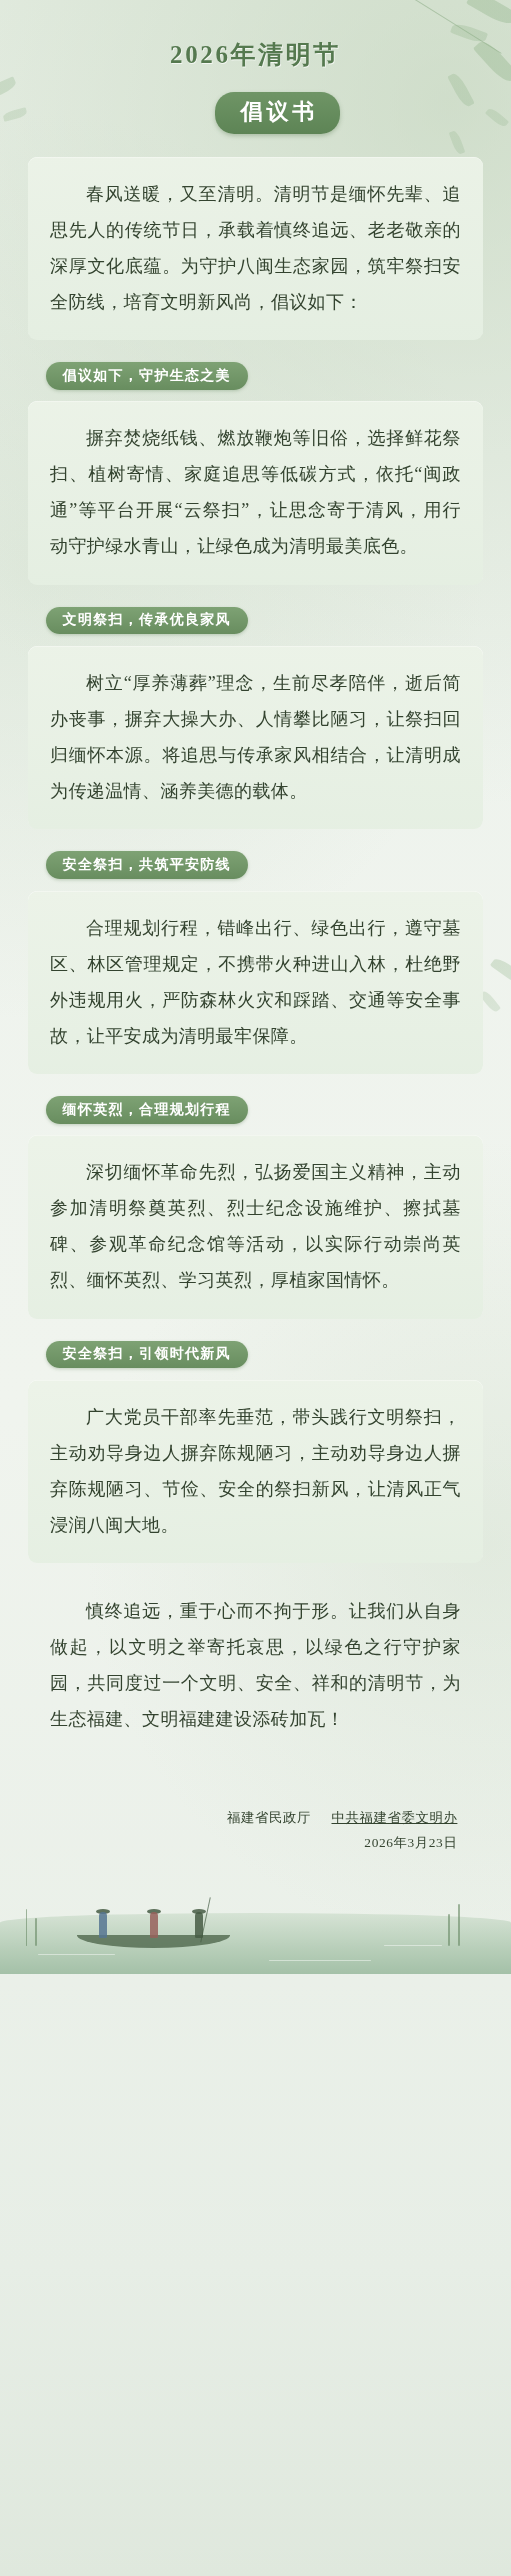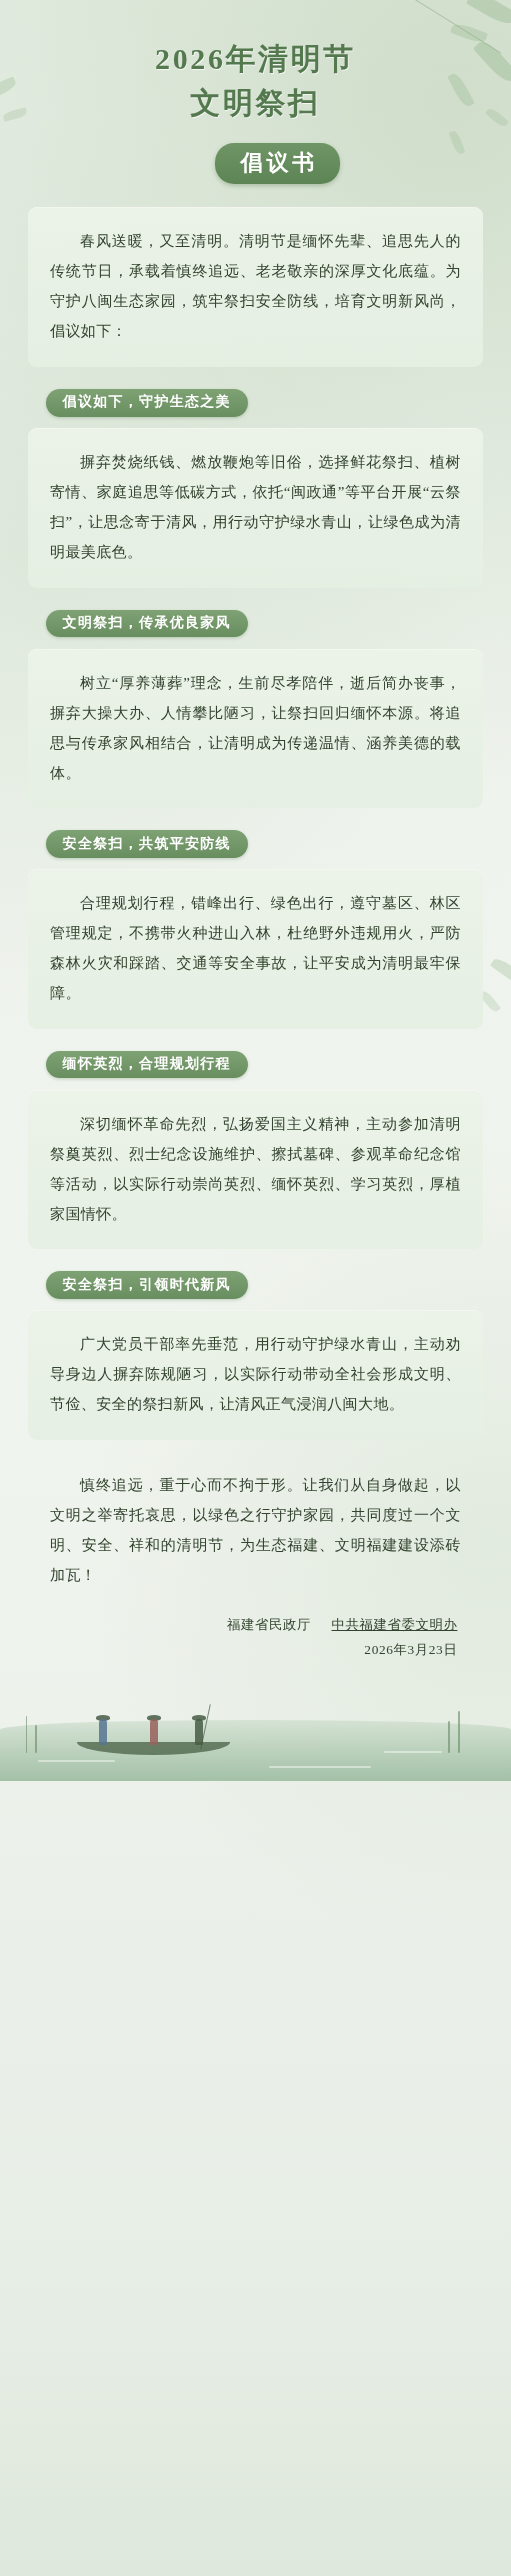--- a/index.html
+++ b/index.html
@@ -49,21 +49,21 @@
   }
 
   
   .header {
     position: relative;
     padding: 37px 0 16.6px 0;
     text-align: center;
   }
   .title-main {
     font-family: "Liberation Serif", serif;
-    font-size: 30px;
+    font-size: 25px;
     font-weight: bold;
     letter-spacing: 2.6px;
     line-height: 1.45;
     color: #55794f;
     text-shadow: 0.6px 0.6px 0 rgba(255,255,255,0.7);
   }
   .title-badge-wrap {
     margin-top: 19px;
     display: flex;
     justify-content: center;
@@ -91,21 +91,21 @@
   .para-card {
     position: relative;
     background: linear-gradient(180deg, rgba(236,243,232,0.95) 0%, rgba(229,239,226,0.95) 100%);
     border-radius: 9px;
     padding: 19px 22px 20.5px 22px;
     margin-bottom: 22px;
     box-shadow: 0 0.6px 0 rgba(255,255,255,0.7) inset;
   }
   .para {
     font-family: "Liberation Serif", serif;
-    font-size: 15px;
+    font-size: 18px;
     line-height: 2.0;
     color: #33432f;
     text-indent: 2em;
     text-align: justify;
     letter-spacing: 0.4px;
   }
   .section {
     margin-bottom: 3.8px;
   }
   .sec-head-wrap {
@@ -134,20 +134,21 @@
     margin: 18px 25.6px 0 0;
     text-align: right;
     font-family: "Liberation Serif", serif;
     font-size: 13.4px;
     color: #33432f;
     line-height: 1.9;
     letter-spacing: 0.6px;
   }
   .sign .org {
     display: inline-block;
+    margin-top: 46px;
   }
   .sign .org + .org { margin-left: 16.6px; text-decoration: underline; }
 
   
   .footer-art {
     position: relative;
     height: 96px;
     margin-top: 22px;
   }
   .water {
@@ -229,21 +230,20 @@
   </div>
 
   <div class="leaf-cluster" style="top:959px; right:-19px; width:128px; height:141px;">
     <div class="leaf sm" style="top:6.4px; right:3.8px; transform:rotate(36deg);"></div>
     <div class="leaf tiny" style="top:38px; right:28px; transform:rotate(52deg);"></div>
   </div>
 
   <div class="header">
     <div class="title-main">
       <div>2026年清明节</div>
-      <div>文明祭扫</div>
     </div>
     <div class="title-badge-wrap">
       <div class="title-badge">倡议书</div>
     </div>
   </div>
 
   <div class="content">
 
     <div class="para-card">
       <div class="para">春风送暖，又至清明。清明节是缅怀先辈、追思先人的传统节日，承载着慎终追远、老老敬亲的深厚文化底蕴。为守护八闽生态家园，筑牢祭扫安全防线，培育文明新风尚，倡议如下：</div>
@@ -283,21 +283,21 @@
       <div class="para-card">
         <div class="para">深切缅怀革命先烈，弘扬爱国主义精神，主动参加清明祭奠英烈、烈士纪念设施维护、擦拭墓碑、参观革命纪念馆等活动，以实际行动崇尚英烈、缅怀英烈、学习英烈，厚植家国情怀。</div>
       </div>
     </div>
 
     <div class="section">
       <div class="sec-head-wrap">
         <div class="sec-head">安全祭扫，引领时代新风</div>
       </div>
       <div class="para-card">
-        <div class="para">广大党员干部率先垂范，用行动守护绿水青山，主动劝导身边人摒弃陈规陋习，以实际行动带动全社会形成文明、节俭、安全的祭扫新风，让清风正气浸润八闽大地。</div>
+        <div class="para">广大党员干部率先垂范，带头践行文明祭扫，主动劝导身边人摒弃陈规陋习，主动劝导身边人摒弃陈规陋习、节俭、安全的祭扫新风，让清风正气浸润八闽大地。</div>
       </div>
     </div>
 
     <div class="para-card closing-card">
       <div class="para">慎终追远，重于心而不拘于形。让我们从自身做起，以文明之举寄托哀思，以绿色之行守护家园，共同度过一个文明、安全、祥和的清明节，为生态福建、文明福建建设添砖加瓦！</div>
     </div>
 
     <div class="sign">
       <div>
         <span class="org">福建省民政厅</span>

